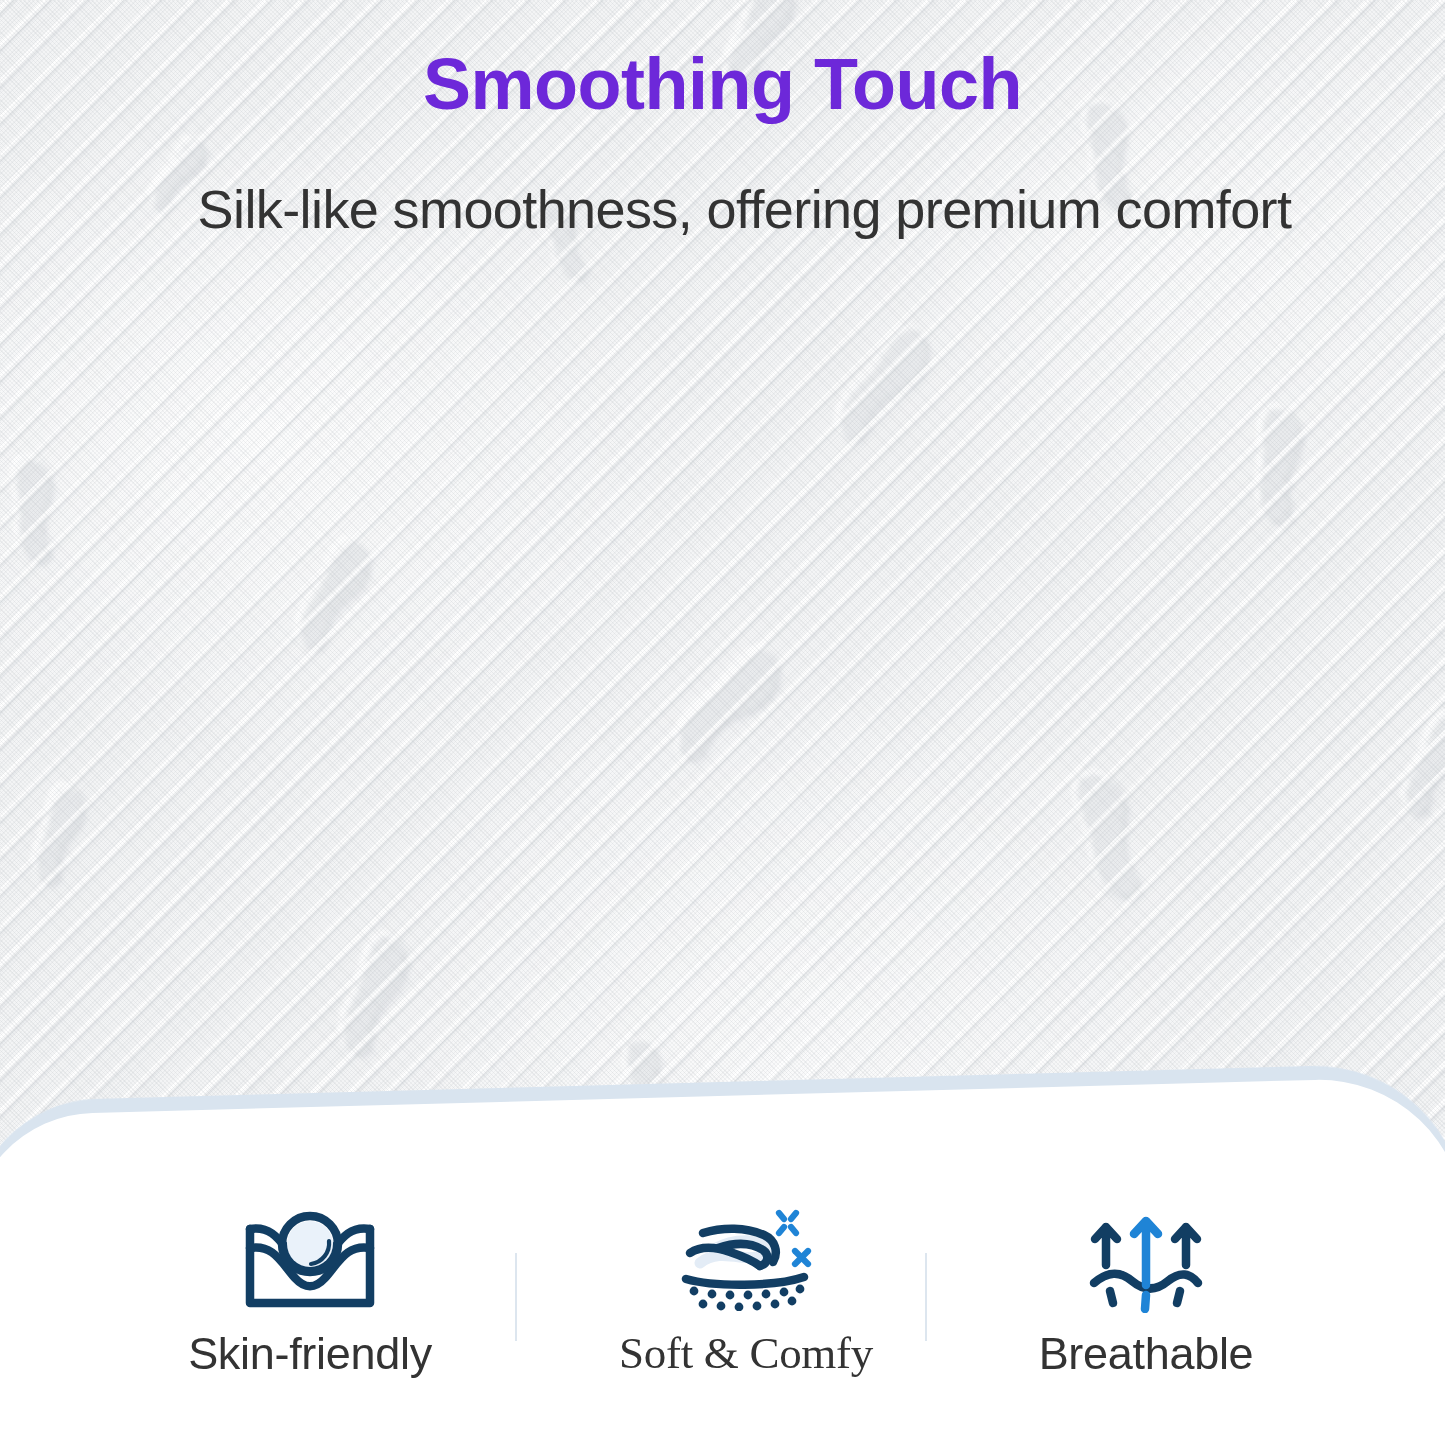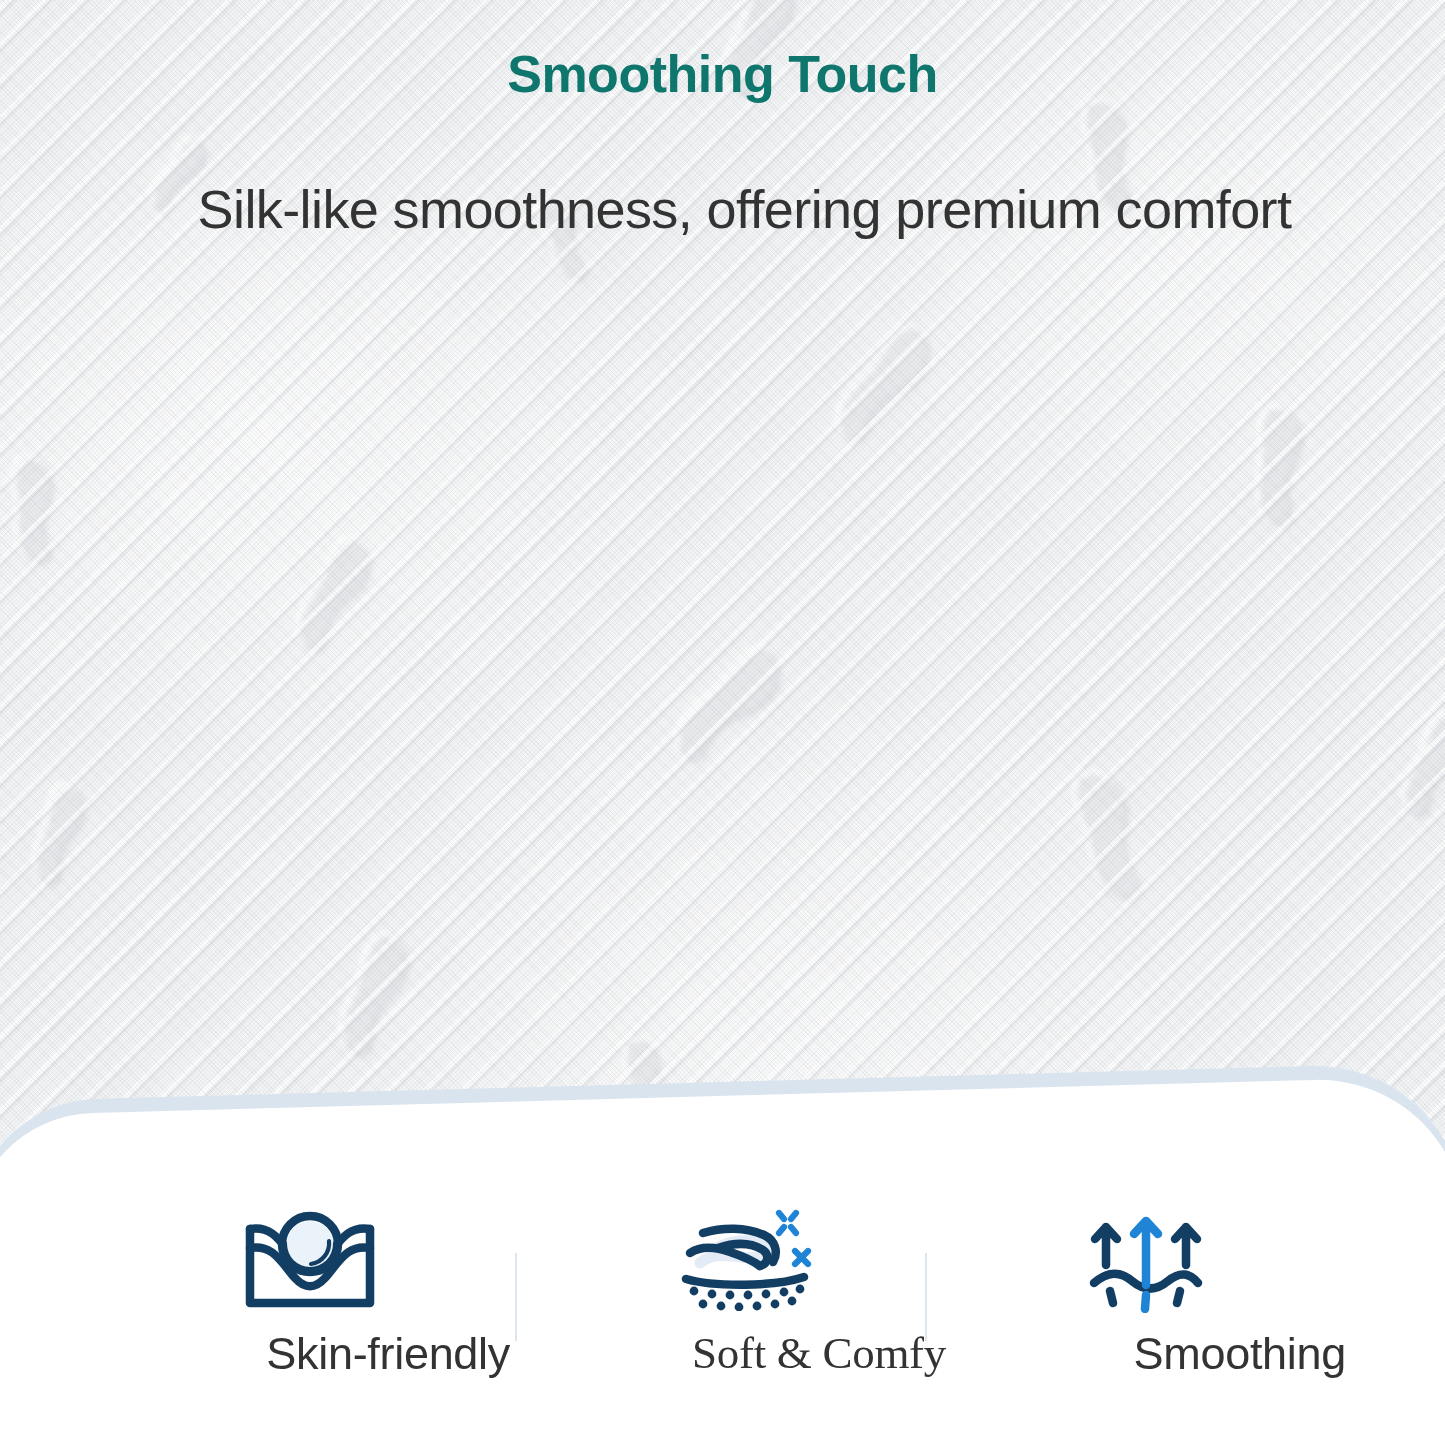--- a/index.html
+++ b/index.html
@@ -56,21 +56,21 @@
       radial-gradient(ellipse 700px 520px at 18% 30%, rgba(255,255,255,0.75), rgba(255,255,255,0) 62%),
       radial-gradient(ellipse 620px 480px at 82% 18%, rgba(255,255,255,0.60), rgba(255,255,255,0) 62%),
       radial-gradient(ellipse 720px 560px at 55% 72%, rgba(255,255,255,0.55), rgba(255,255,255,0) 66%),
       radial-gradient(ellipse 900px 700px at 50% 50%, rgba(246,247,248,0.35), rgba(255,255,255,0) 70%);
   }
   .embos{position:absolute;inset:0;}
 
   
   #title{
     position:absolute;left:0;right:0;top:46px;text-align:center;
-    font-size:52px;font-weight:bold;color:#0f766e;letter-spacing:-0.5px;
+    font-size:72px;font-weight:bold;color:#6d28d9;letter-spacing:-0.5px;
     line-height:1.08;
   }
   #subtitle{
     position:absolute;left:0;right:0;top:178px;text-align:center;
     font-size:54px;font-weight:normal;color:#333333;letter-spacing:-0.6px;
     line-height:1.15;
     margin-left:44px;
   }
 
   
@@ -92,21 +92,21 @@
     border-radius:126px 146px 0 0;
     transform:rotate(-1.55deg);
     transform-origin:50% 100%;
   }
 
   
   #features{
     position:absolute;left:0;top:1205px;width:1445px;height:210px;
   }
   .feature{
-    position:absolute;top:0;text-align:right;
+    position:absolute;top:0;text-align:center;
   }
   .f-icon{height:108px;display:flex;align-items:center;justify-content:center;}
   .f-label{
     margin-top:18px;font-size:45px;color:#333333;letter-spacing:-0.3px;
     white-space:nowrap;line-height:1;
   }
   #feat-0{left:110px;width:400px;}
   #feat-1{left:546px;width:400px;font-family:Liberation Serif, serif;}
   #feat-2{left:946px;width:400px;}
 
@@ -280,16 +280,16 @@
           <path d="M92,86 L89,98"></path>
         </g>
         <g fill="none" stroke="#1f84d6" stroke-width="8.5" stroke-linecap="round" stroke-linejoin="round">
 
           <path d="M58,80 L58,16 L46,29 M58,16 L70,29"></path>
 
           <path d="M58,90 L57,104"></path>
         </g>
       </svg>
     </div>
-    <div class="f-label">Smoothing</div>
+    <div class="f-label">Breathable</div>
   </div>
 
 </div>
 
 </body></html>

